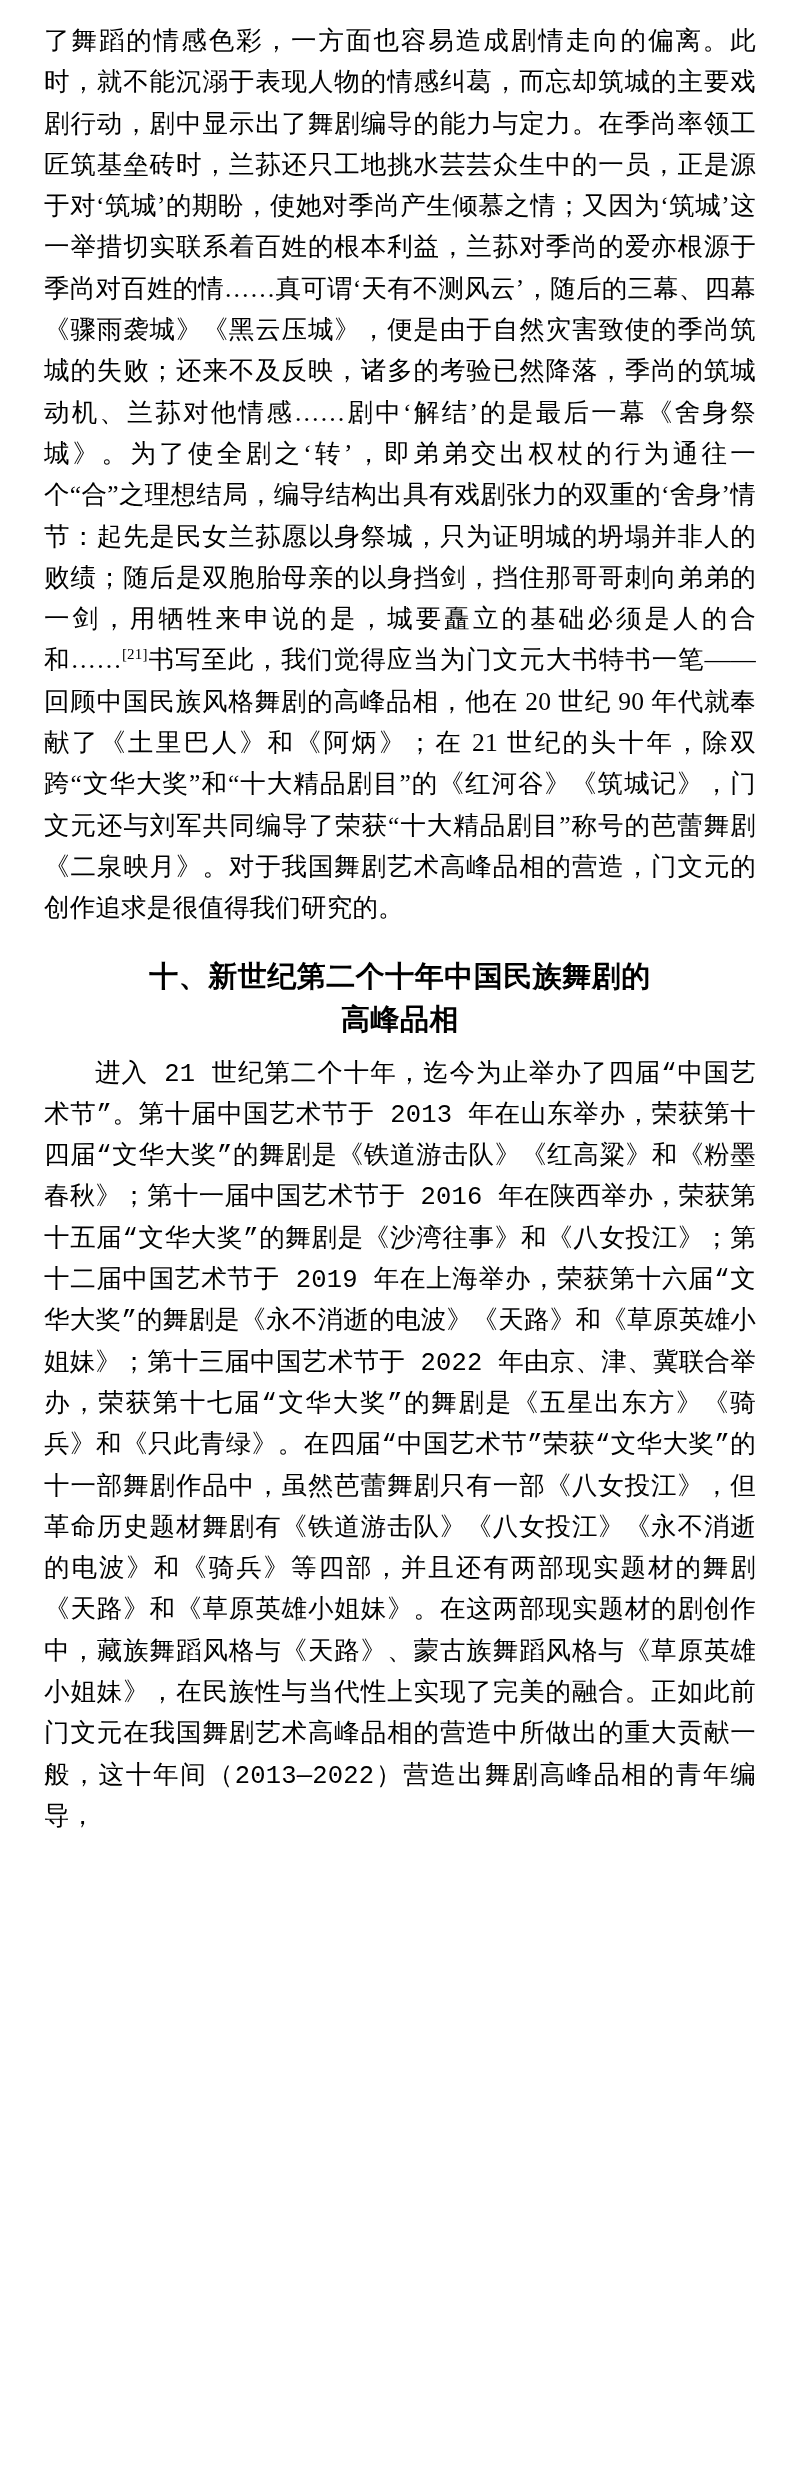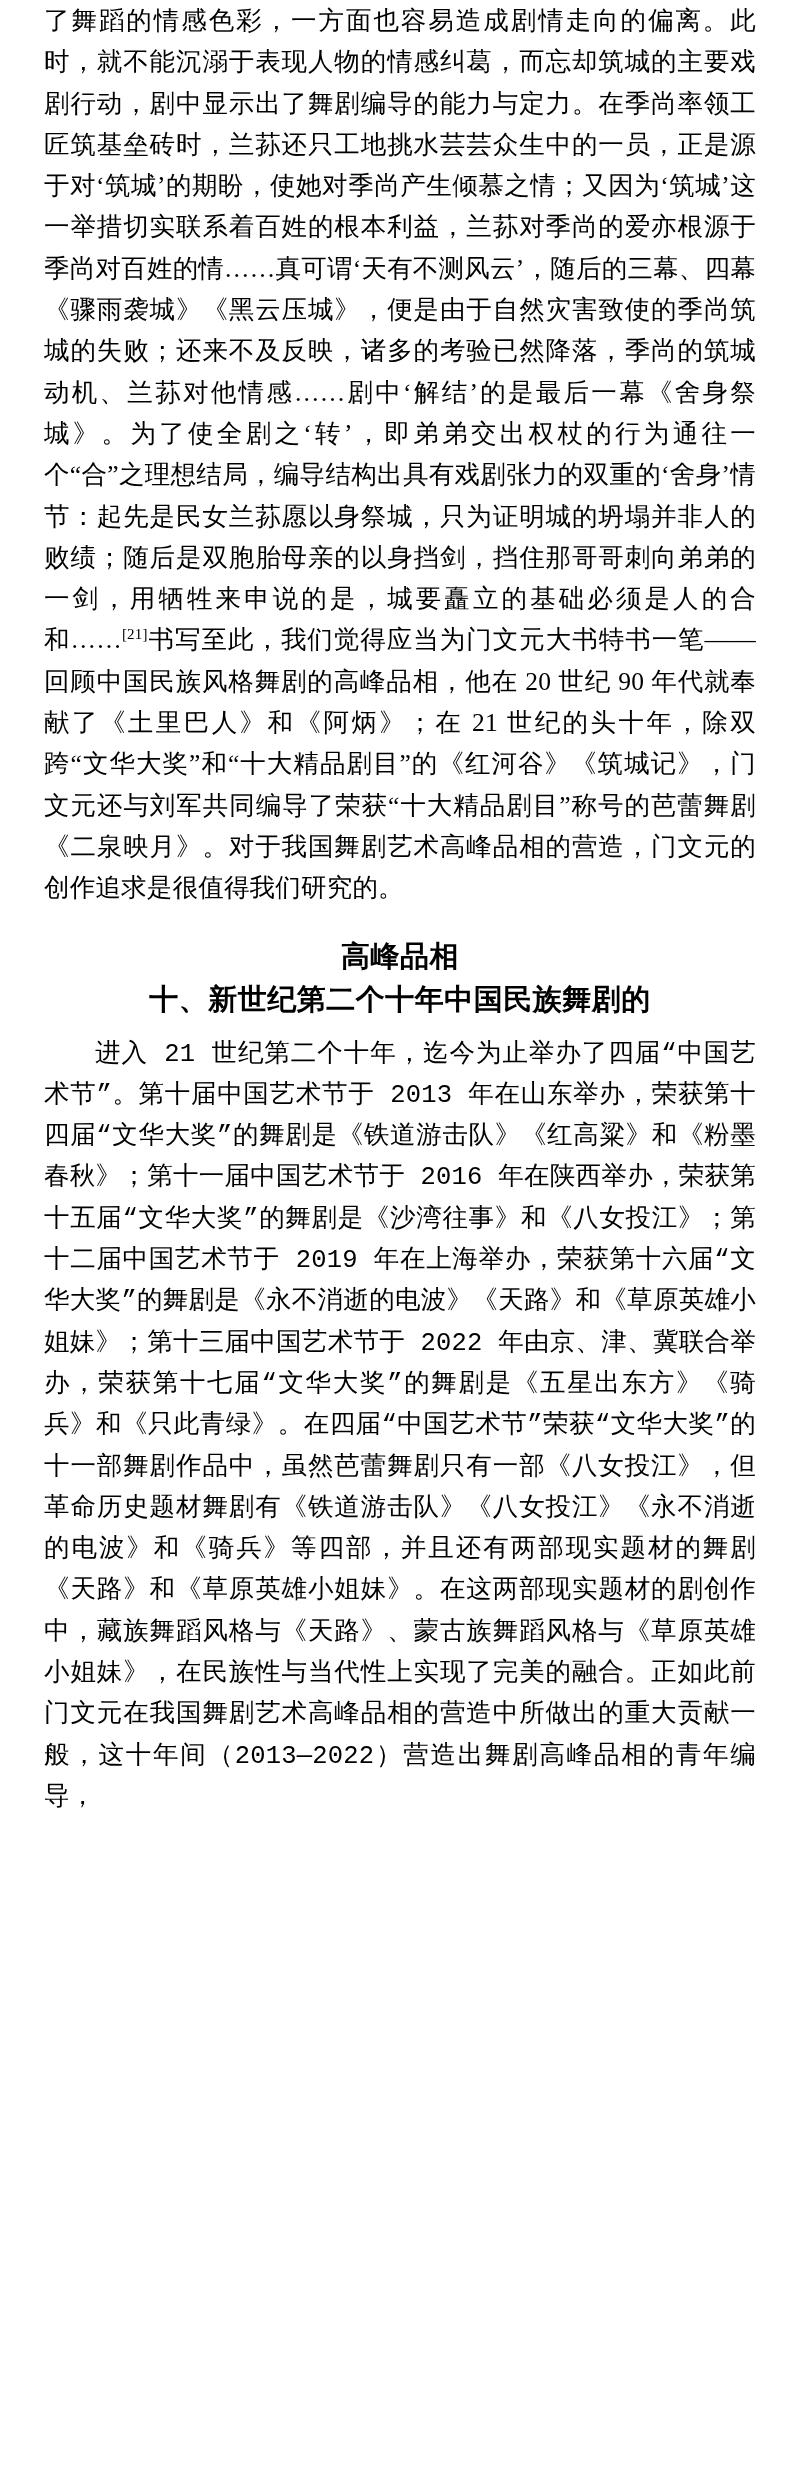--- a/index.html
+++ b/index.html
@@ -20,20 +20,21 @@
     box-sizing: border-box;
     padding: 0 44px;
     position: relative;
   }
   .body-text {
     font-size: 25.5px;
     line-height: 1.62;
     text-align: justify;
     text-justify: inter-ideograph;
     letter-spacing: 0.2px;
+    margin-top: 20px;
   }
   .para {
     margin: 0;
     text-indent: 0;
   }
   .para.indent {
     text-indent: 2em;
     font-family: Liberation Mono, monospace;
   }
   .sup {
@@ -57,21 +58,21 @@
 </head>
 <body>
 
 <div class="page">
 
   <div class="body-text">
 
     <p class="para"><span>了舞蹈的情感色彩，一方面也容易造成剧情走向的偏离。此时，就不能沉溺于表现人物的情感纠葛，而忘却筑城的主要戏剧行动，剧中显示出了舞剧编导的能力与定力。在季尚率领工匠筑基垒砖时，兰荪还只工地挑水芸芸众生中的一员，正是源于对‘筑城’的期盼，使她对季尚产生倾慕之情；又因为‘筑城’这一举措切实联系着百姓的根本利益，兰荪对季尚的爱亦根源于季尚对百姓的情……真可谓‘天有不测风云’，随后的三幕、四幕《骤雨袭城》《黑云压城》，便是由于自然灾害致使的季尚筑城的失败；还来不及反映，诸多的考验已然降落，季尚的筑城动机、兰荪对他情感……剧中‘解结’的是最后一幕《舍身祭城》。为了使全剧之‘转’，即弟弟交出权杖的行为通往一个“合”之理想结局，编导结构出具有戏剧张力的双重的‘舍身’情节：起先是民女兰荪愿以身祭城，只为证明城的坍塌并非人的败绩；随后是双胞胎母亲的以身挡剑，挡住那哥哥刺向弟弟的一剑，用牺牲来申说的是，城要矗立的基础必须是人的合和……</span><span class="sup">[21]</span><span>书写至此，我们觉得应当为门文元大书特书一笔——回顾中国民族风格舞剧的高峰品相，他在 20 世纪 90 年代就奉献了《土里巴人》和《阿炳》；在 21 世纪的头十年，除双跨“文华大奖”和“十大精品剧目”的《红河谷》《筑城记》，门文元还与刘军共同编导了荣获“十大精品剧目”称号的芭蕾舞剧《二泉映月》。对于我国舞剧艺术高峰品相的营造，门文元的创作追求是很值得我们研究的。</span></p>
 
     <h2 class="section-heading">
+      <span class="heading-line">十、新世纪第二个十年中国民族舞剧的</span>
       <span class="heading-line">高峰品相</span>
-      <span class="heading-line">十、新世纪第二个十年中国民族舞剧的</span>
     </h2>
 
     <p class="para indent">进入 21 世纪第二个十年，迄今为止举办了四届“中国艺术节”。第十届中国艺术节于 2013 年在山东举办，荣获第十四届“文华大奖”的舞剧是《铁道游击队》《红高粱》和《粉墨春秋》；第十一届中国艺术节于 2016 年在陕西举办，荣获第十五届“文华大奖”的舞剧是《沙湾往事》和《八女投江》；第十二届中国艺术节于 2019 年在上海举办，荣获第十六届“文华大奖”的舞剧是《永不消逝的电波》《天路》和《草原英雄小姐妹》；第十三届中国艺术节于 2022 年由京、津、冀联合举办，荣获第十七届“文华大奖”的舞剧是《五星出东方》《骑兵》和《只此青绿》。在四届“中国艺术节”荣获“文华大奖”的十一部舞剧作品中，虽然芭蕾舞剧只有一部《八女投江》，但革命历史题材舞剧有《铁道游击队》《八女投江》《永不消逝的电波》和《骑兵》等四部，并且还有两部现实题材的舞剧《天路》和《草原英雄小姐妹》。在这两部现实题材的剧创作中，藏族舞蹈风格与《天路》、蒙古族舞蹈风格与《草原英雄小姐妹》，在民族性与当代性上实现了完美的融合。正如此前门文元在我国舞剧艺术高峰品相的营造中所做出的重大贡献一般，这十年间（2013—2022）营造出舞剧高峰品相的青年编导，</p>
 
   </div>
 
 </div>
 
 </body></html>

